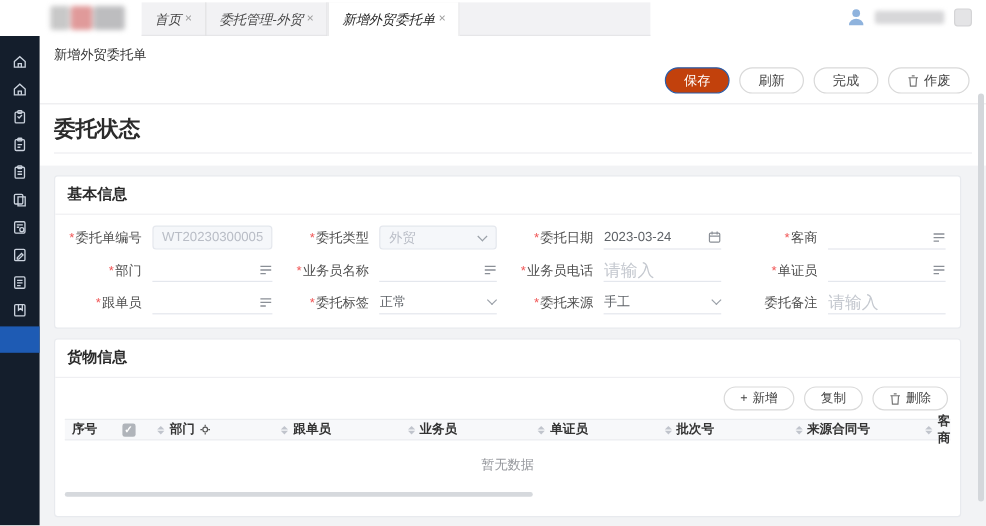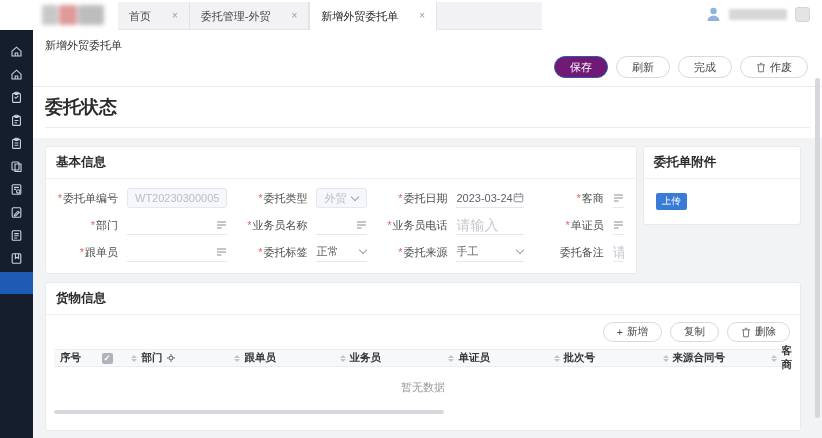--- a/index.html
+++ b/index.html
@@ -8,39 +8,39 @@
   .screen { position:relative; width:822px; height:438px; background:#fff; overflow:hidden; }
 
   
   .topbar { position:absolute; top:0; left:0; right:0; height:30px; background:#fff; display:flex; align-items:flex-end; z-index:5; }
   .logo { position:absolute; left:42px; top:5px; width:64px; height:20px; display:flex; gap:1px; filter:blur(2.2px); }
   .logo i { display:block; height:100%; border-radius:2px; }
   .logo .l1{ width:16px; background:#c8c8c8; }
   .logo .l2{ width:18px; background:#e09a9a; }
   .logo .l3{ width:26px; background:#bdbdbf; }
   .tabstrip { margin-left:118px; width:424px; height:28px; background:#f2f2f4; border-bottom:1px solid #e6e6e8; display:flex; }
-  .tab { height:28px; display:flex; align-items:center; gap:21px; padding:0 11px; font-size:11px; color:#454545; border-right:1px solid #e1e1e3; cursor:pointer; }
+  .tab { height:28px; display:flex; align-items:center; gap:3px; padding:0 11px; font-size:11px; color:#454545; border-right:1px solid #e1e1e3; cursor:pointer;font-style:italic; }
   .tab .close { color:#9a9a9a; font-size:10px; line-height:1; }
   .tab.active { background:#fff; border-right:1px solid #e6e6e8; border-left:1px solid #e6e6e8; color:#222; position:relative; }
   .userarea { position:absolute; right:12px; top:6px; display:flex; align-items:center; gap:8px; }
   .uname { width:58px; height:11px; background:#d7d7d9; border-radius:2px; filter:blur(1.6px); }
   .appbox { width:15px; height:15px; background:#e4e4e6; border:1px solid #d4d4d6; border-radius:3px; }
 
   
   .sidebar { position:absolute; left:0; top:30px; bottom:0; width:33px; background:#141e2c; padding-top:10px; z-index:4; }
   .side-item { height:23px; display:flex; align-items:center; justify-content:center; cursor:pointer; }
   .side-active { height:22px; margin-top:2px; background:#1e5bb4; cursor:pointer; }
 
   
   .content { position:absolute; left:33px; top:30px; right:0; bottom:0; background:#fff; overflow:hidden; }
   .page-head { padding:8px 14px 8px 12px; border-bottom:1px solid #ececee; }
   .breadcrumb { font-size:11px; color:#333; }
   .actions { display:flex; justify-content:flex-end; gap:8px; margin-top:3px; }
   .btn { height:22px; border-radius:12px; padding:0 15px; font-size:11px; display:inline-flex; align-items:center; gap:4px; background:#fff; border:1px solid #d9d9d9; color:#444; cursor:pointer; white-space:nowrap; }
-  .btn.primary { background:#701a75; border-color:#2a5da9; color:#fff; }
+  .btn.primary { background:#c2410c; border-color:#2a5da9; color:#fff; }
   .btn.small { height:20px; padding:0 13px; font-size:10.5px; }
 
   .sec-status { padding:8px 12px 10px; }
   .sec-status h3 { font-size:18px; color:#2b2b2b; padding-bottom:8px; border-bottom:1px solid #ededf0; }
 
   .gray-body { background:#f2f3f5; padding:8px 21px 8px 12px; min-height:330px; }
   .panel { background:#fff; border:1px solid #e8eaee; border-radius:3px; }
   .panel h3 { font-size:12.5px; color:#2b2b2b; padding:7px 10px; border-bottom:1px solid #efeff2; }
   .row1 { display:flex; gap:6px; align-items:flex-start; }
   .basic { flex:1; }
@@ -319,26 +319,20 @@
             <div class="field nostar">
               <span class="lbl"><span class="star">*</span><span>委托备注</span></span>
               <span class="ctrl underline">
                   <input placeholder="请输入" style="">
                 </span>
             </div>
 
           </div>
         </section>
 
-        <section class="panel attach">
-          <h3>委托单附件</h3>
-          <div class="attach-body">
-            <button class="upload-btn">上传</button>
-          </div>
-        </section>
       </div>
 
       <section class="panel goods">
         <h3>货物信息</h3>
 
         <div class="goods-toolbar">
           <button class="btn small">
               <span>+</span>
               <span>新增</span>
             </button>

